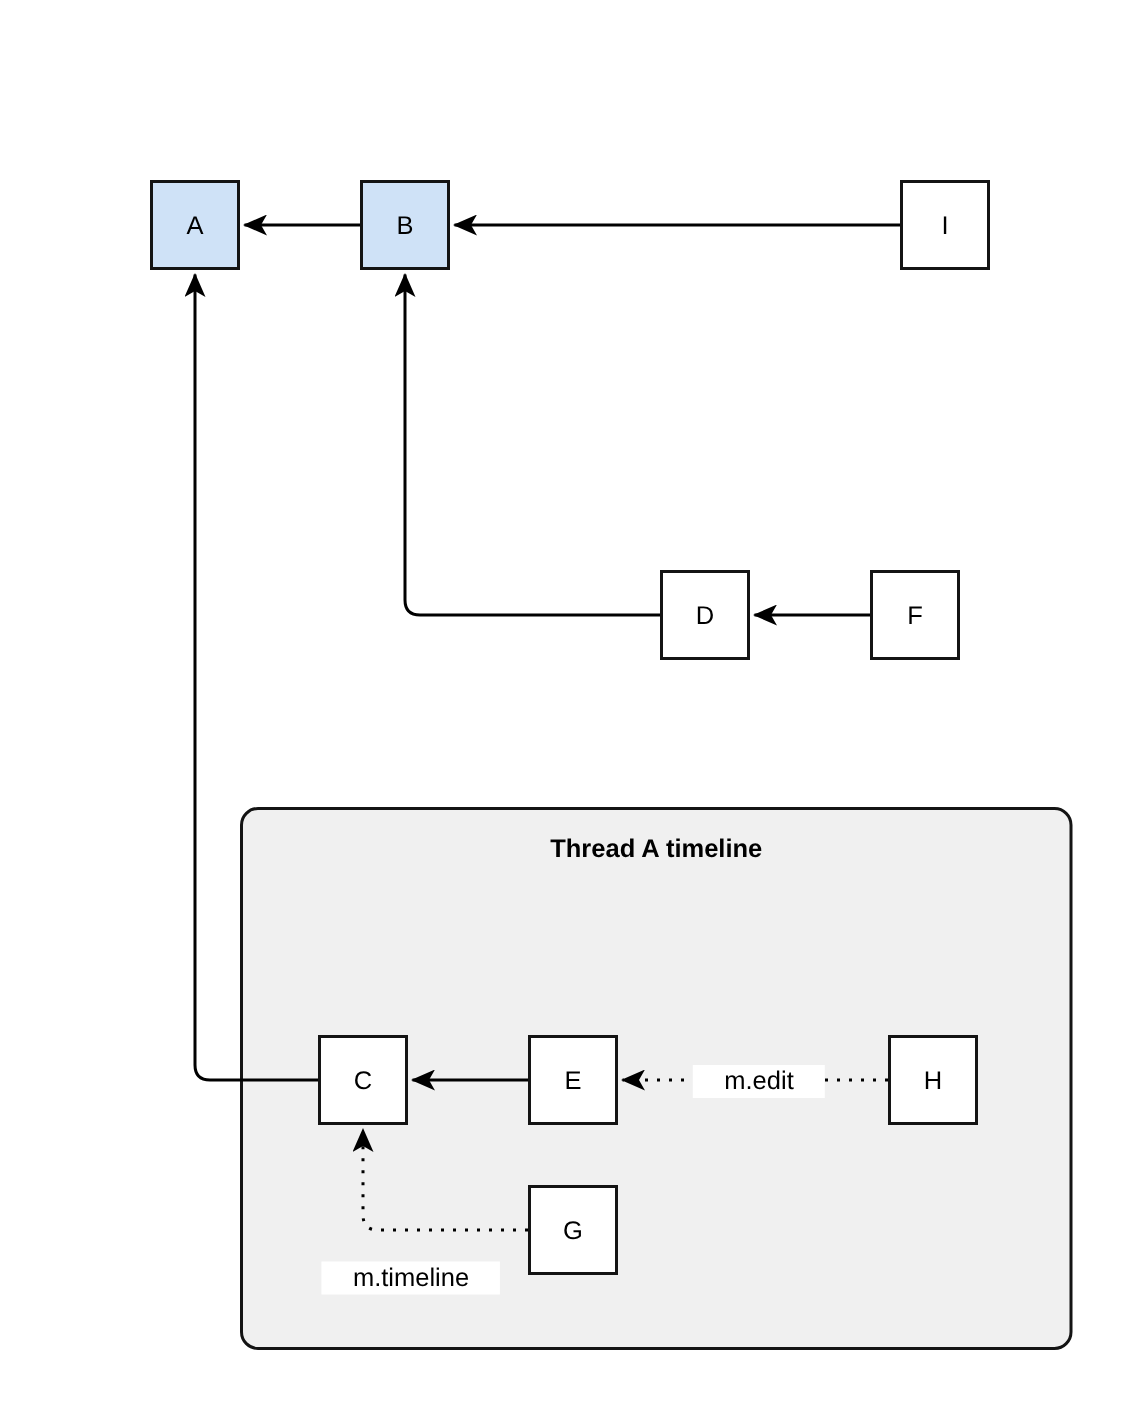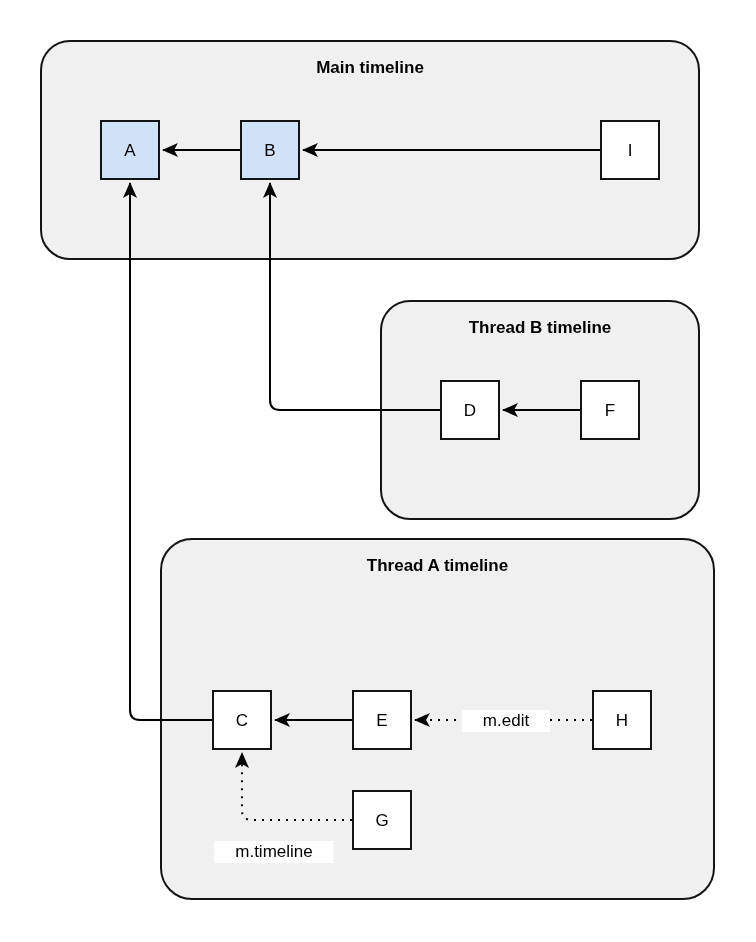--- a/index.html
+++ b/index.html
@@ -20,21 +20,21 @@
   .container-title{
     position:absolute;
     top:16px;left:0;right:0;
     text-align:center;
     font-weight:bold;
     font-size:17px;
     line-height:20px;
   }
   #container-main{left:40px;top:40px;width:660px;height:220px;border-radius:30px;}
   #container-thread-b{left:380px;top:300px;width:320px;height:220px;border-radius:30px;}
-  #container-thread-a{left:160px;top:538px;width:555px;height:362px;border-radius:32px;text-decoration:underline;}
+  #container-thread-a{left:160px;top:538px;width:555px;height:362px;border-radius:12px;text-decoration:underline;}
 
   svg.edges{
     position:absolute;left:0;top:0;width:756px;height:942px;
     pointer-events:none;
   }
   .edge{stroke:#000;stroke-width:2;fill:none;}
   .edge.dotted{stroke-dasharray:2 6;}
 
   .node{
     position:absolute;
@@ -67,26 +67,20 @@
     white-space:nowrap;
   }
   #edge-label-m-edit{left:506px;top:721px;}
   #edge-label-m-reaction{left:274px;top:852px;}
 </style>
 </head>
 <body>
 
 <div class="canvas">
 
-  <div class="container" id="container-main">
-    <div class="container-title">Main timeline</div>
-  </div>
-  <div class="container" id="container-thread-b">
-    <div class="container-title">Thread B timeline</div>
-  </div>
   <div class="container" id="container-thread-a">
     <div class="container-title">Thread A timeline</div>
   </div>
 
   <svg class="edges" viewBox="0 0 756 942">
     <defs>
       <marker id="arrow" viewBox="0 0 16 14" refX="15" refY="7" markerWidth="16" markerHeight="14" markerUnits="userSpaceOnUse" orient="auto">
         <path d="M 0 0 L 16 7 L 0 14 L 4 7 Z" fill="#000"></path>
       </marker>
     </defs>

